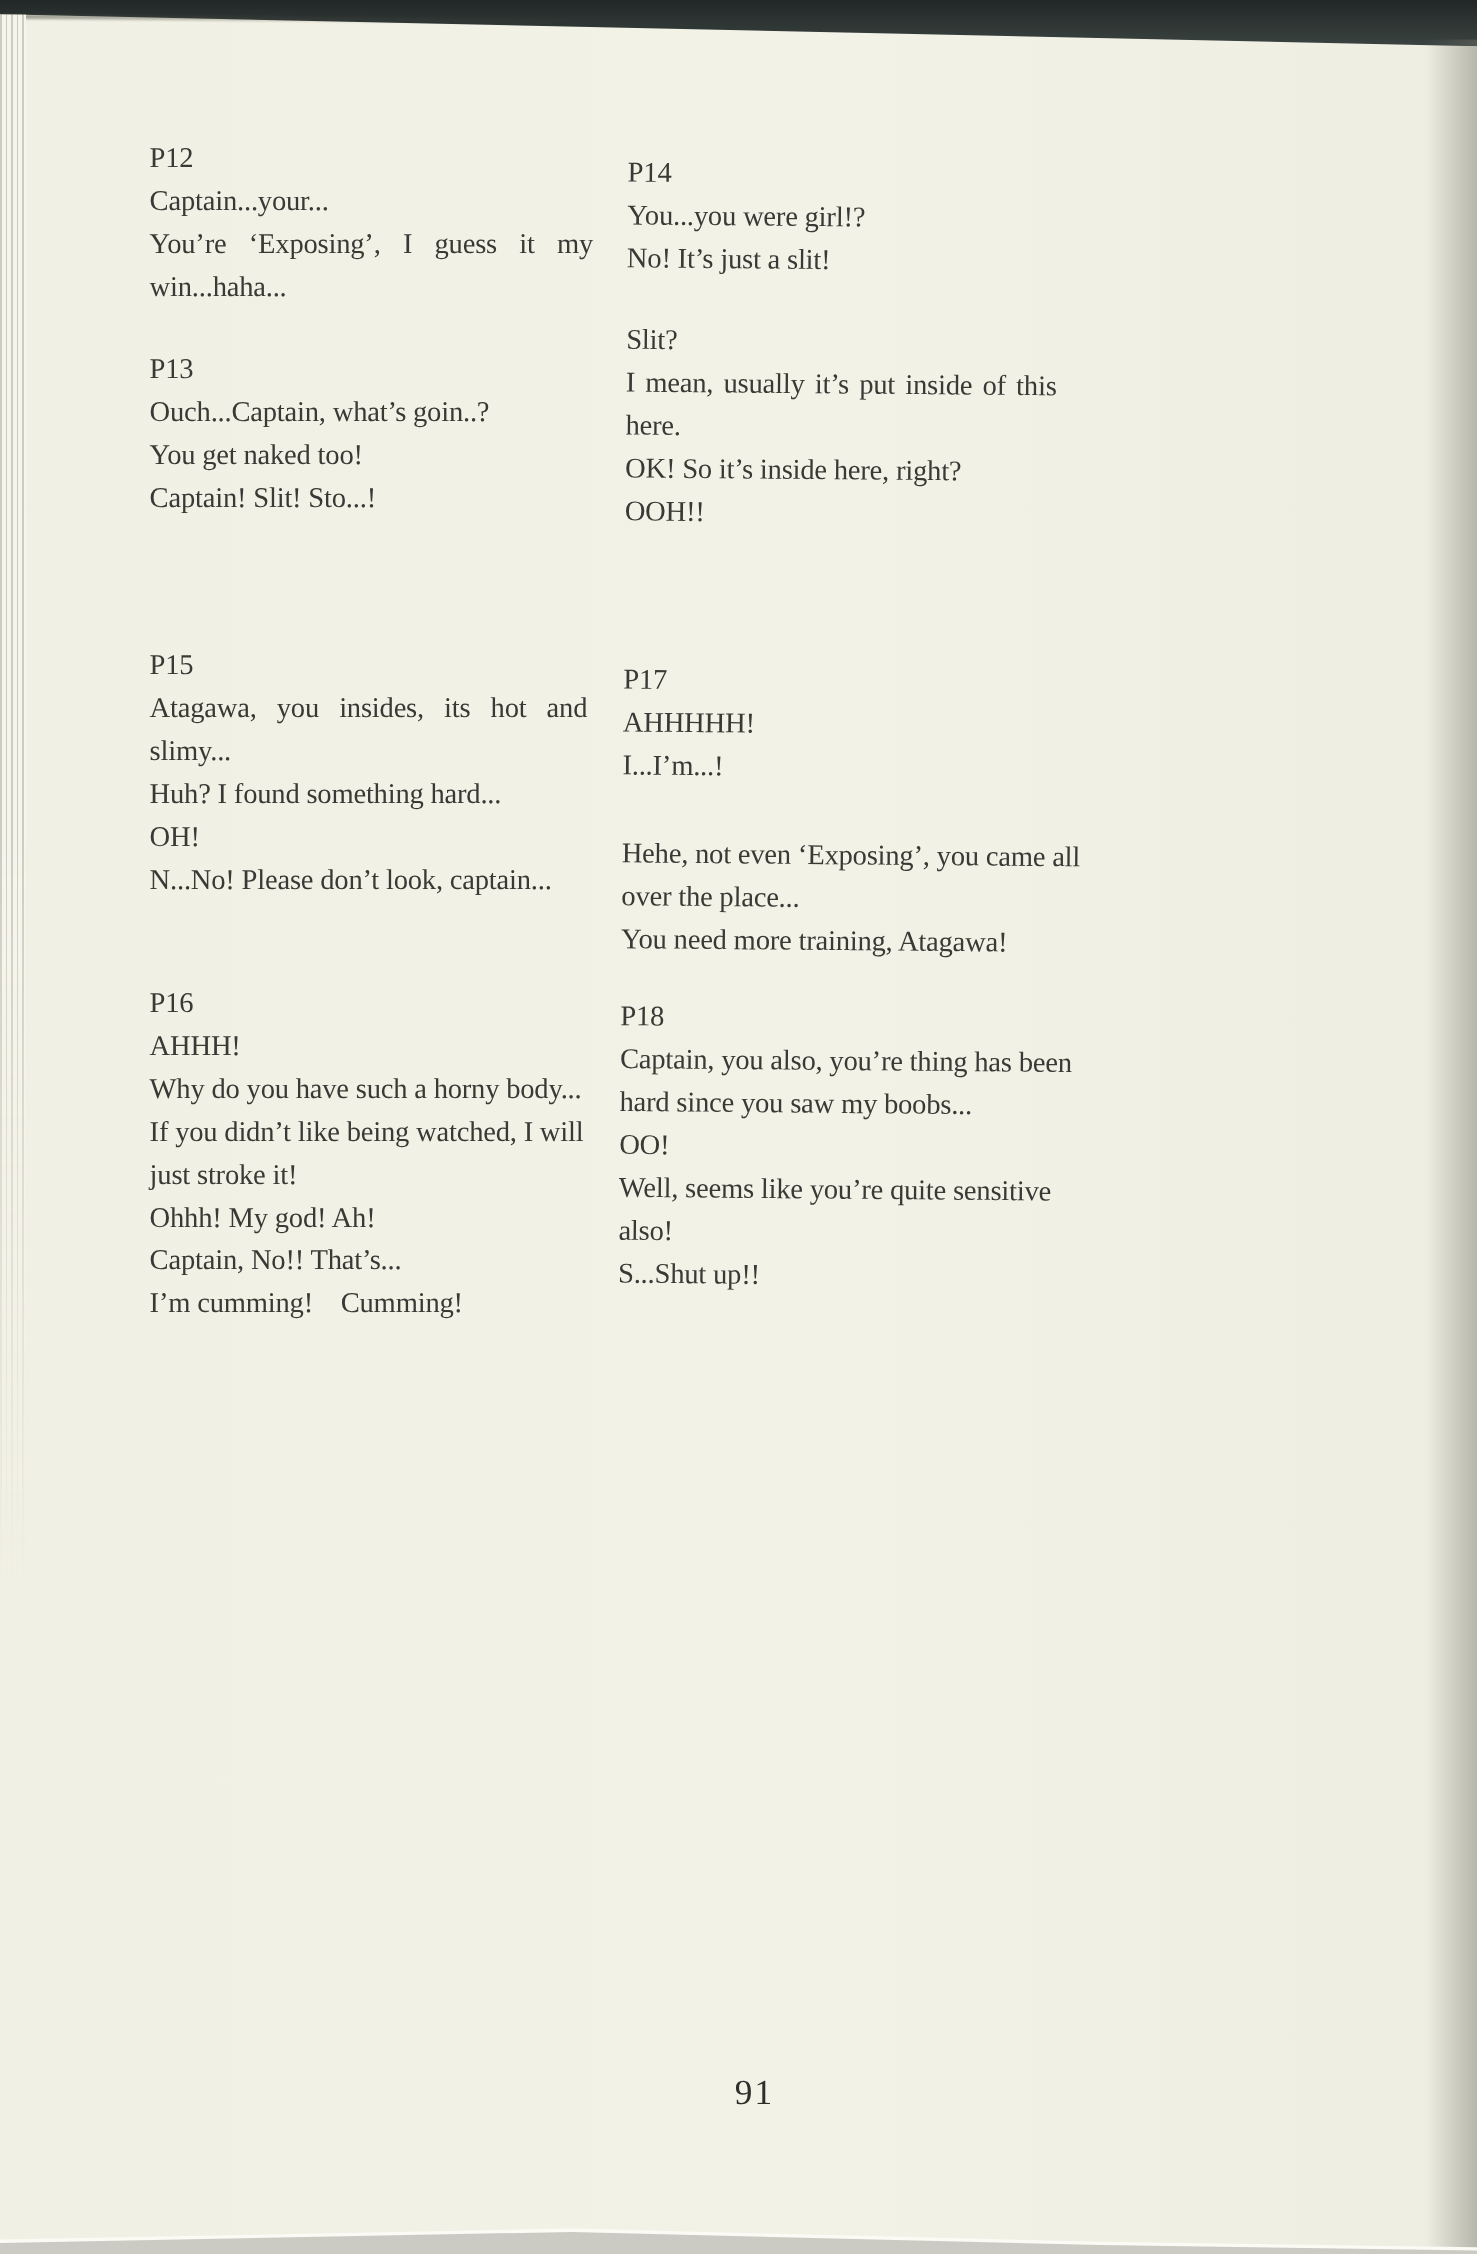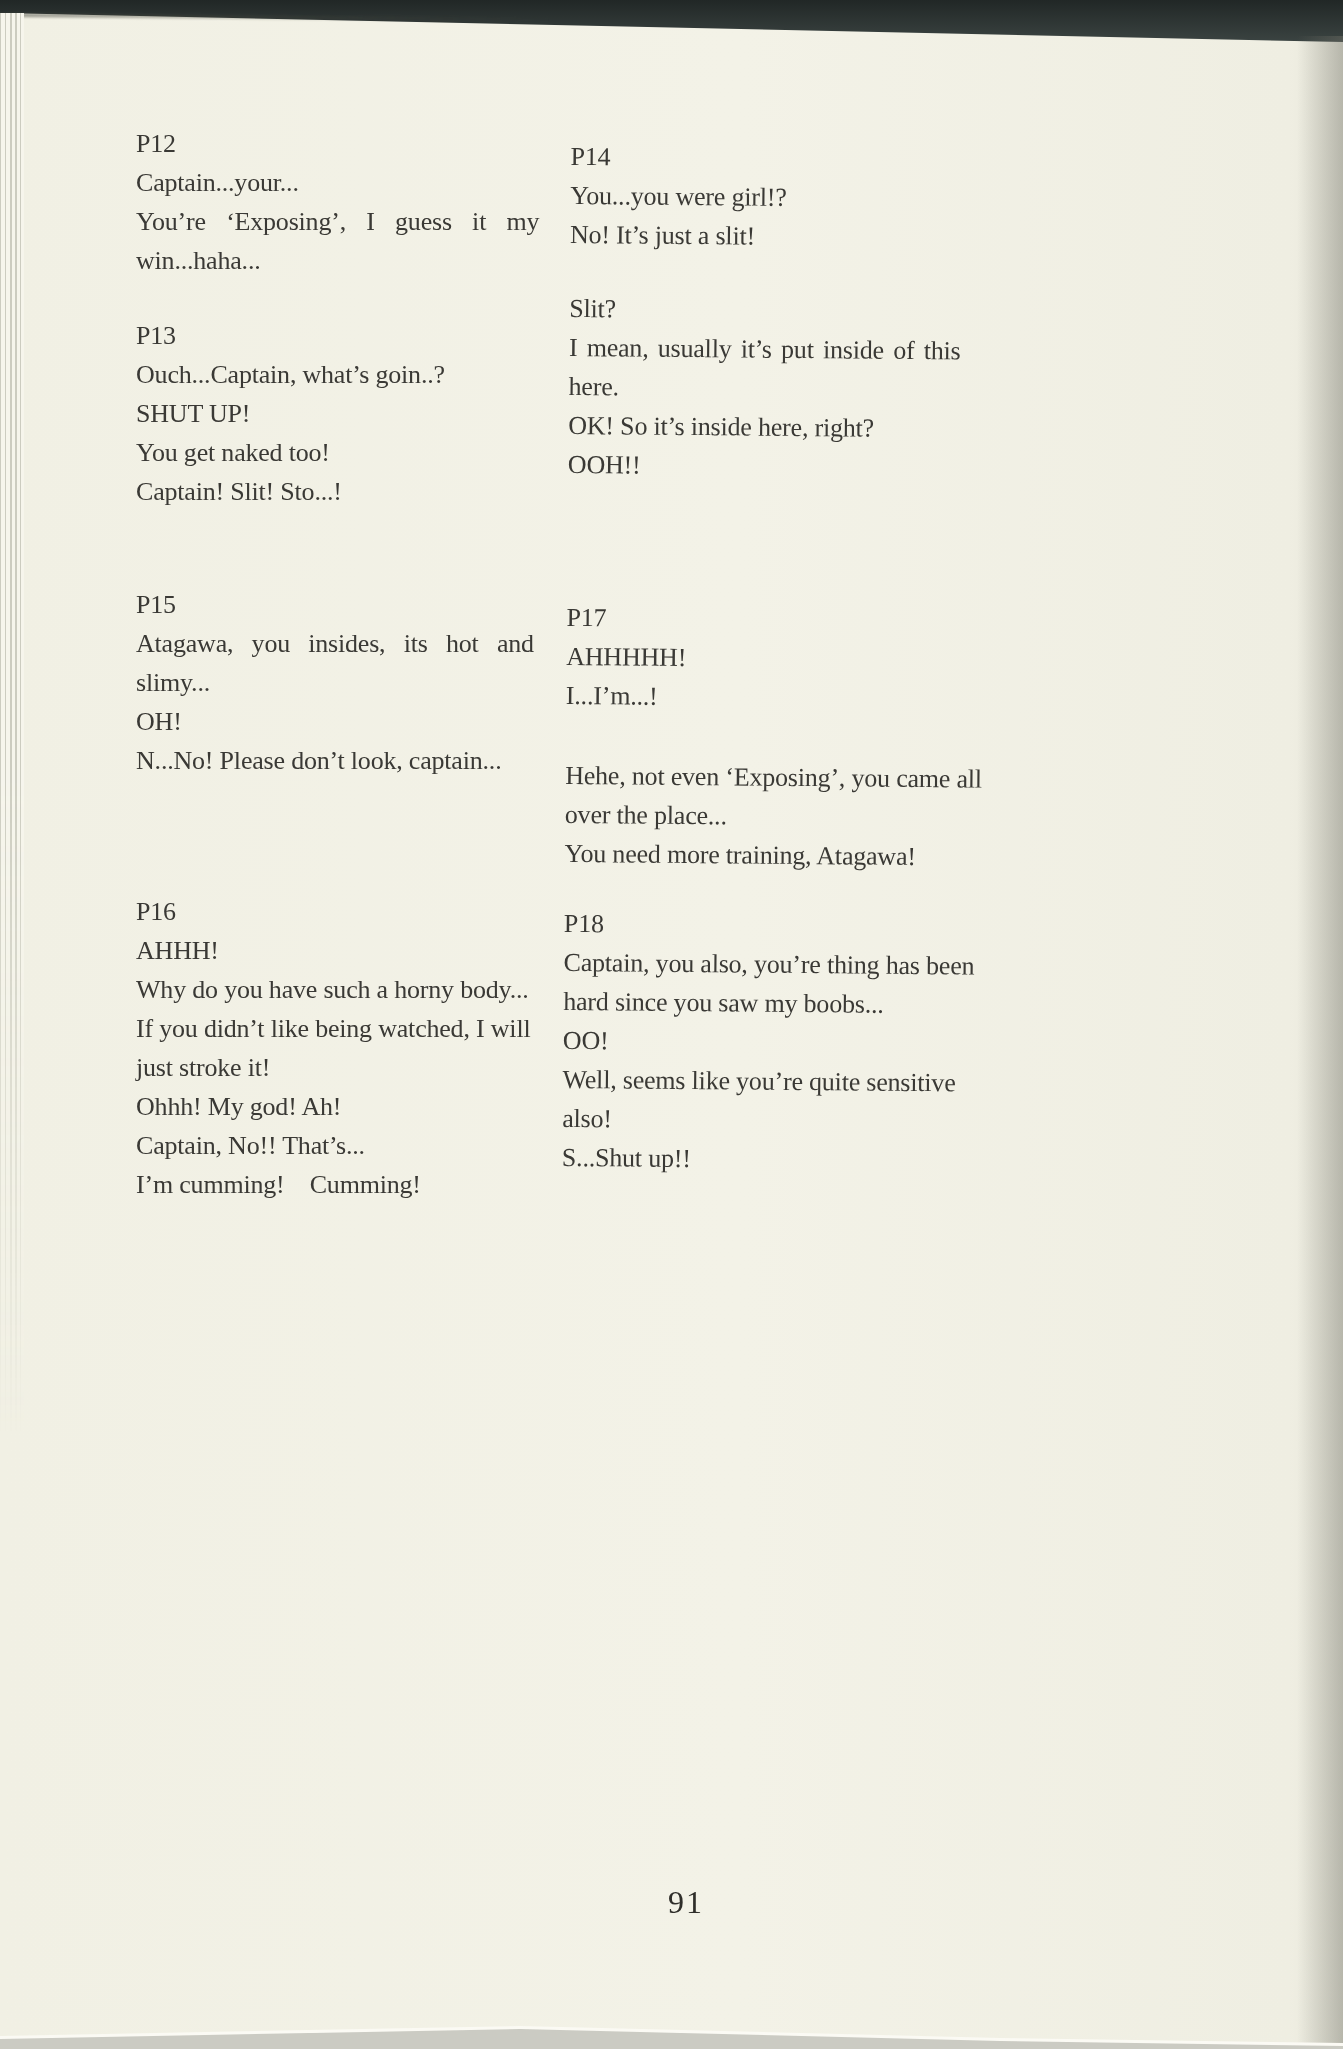--- a/index.html
+++ b/index.html
@@ -62,29 +62,29 @@
     <div class="block" style="top:124px">
       <div class="plabel">P12</div>
       <div class="line">Captain...your...</div>
       <div class="line wsp-lg">You’re ‘Exposing’, I guess it my</div>
       <div class="line">win...haha...</div>
     </div>
 
     <div class="block" style="top:316px">
       <div class="plabel">P13</div>
       <div class="line">Ouch...Captain, what’s goin..?</div>
-      <div class="line">SHUT UP!</div>
       <div class="line">You get naked too!</div>
       <div class="line">Captain! Slit! Sto...!</div>
     </div>
 
     <div class="block" style="top:585px">
       <div class="plabel">P15</div>
       <div class="line wsp-md">Atagawa, you insides, its hot and</div>
       <div class="line">slimy...</div>
+      <div class="line">Huh? I found something hard...</div>
       <div class="line">OH!</div>
       <div class="line">N...No! Please don’t look, captain...</div>
     </div>
 
     <div class="block" style="top:892px">
       <div class="plabel">P16</div>
       <div class="line">AHHH!</div>
       <div class="line">Why do you have such a horny body...</div>
       <div class="line">If you didn’t like being watched, I will</div>
       <div class="line">just stroke it!</div>

